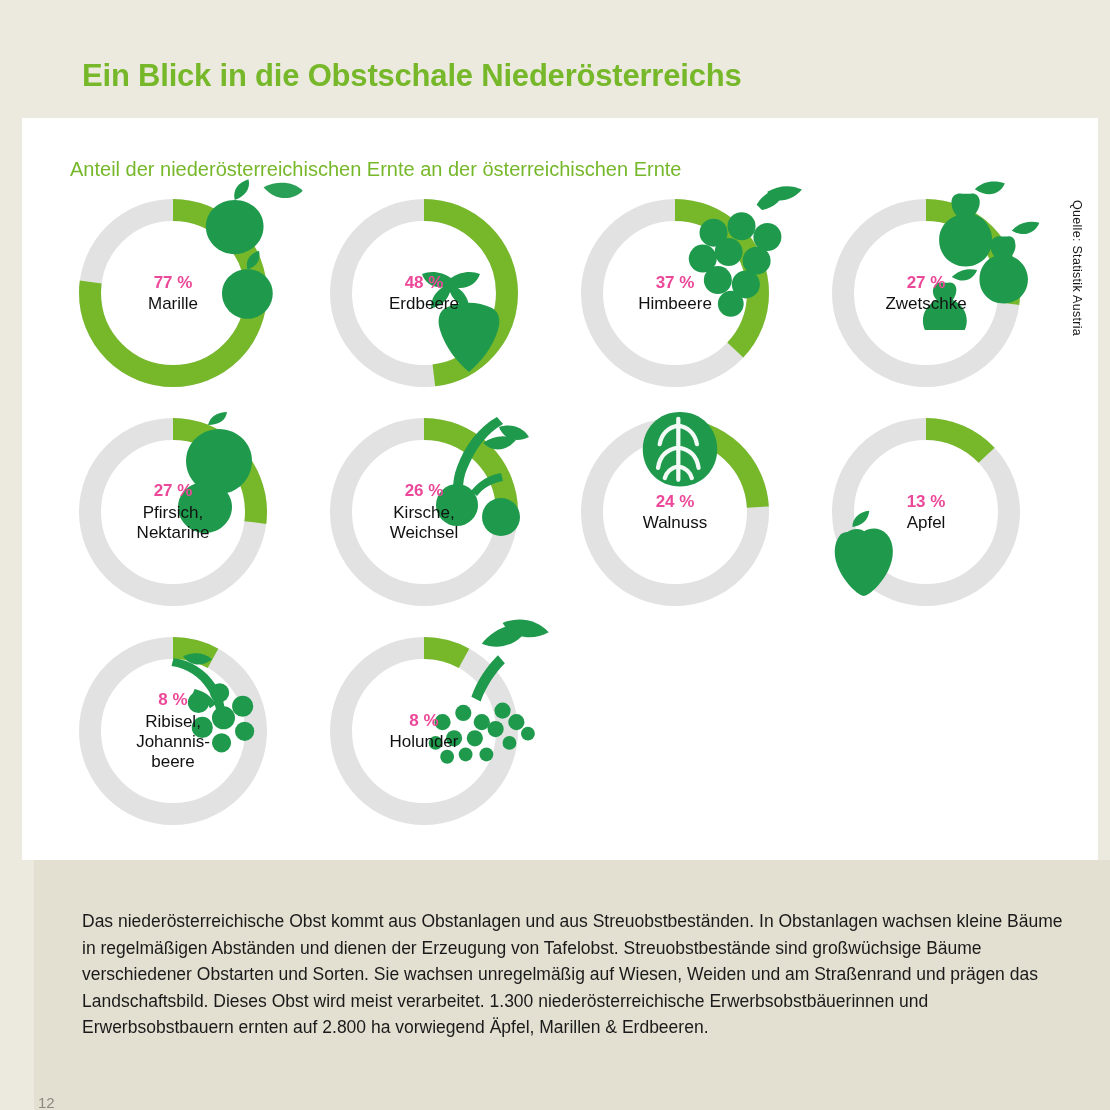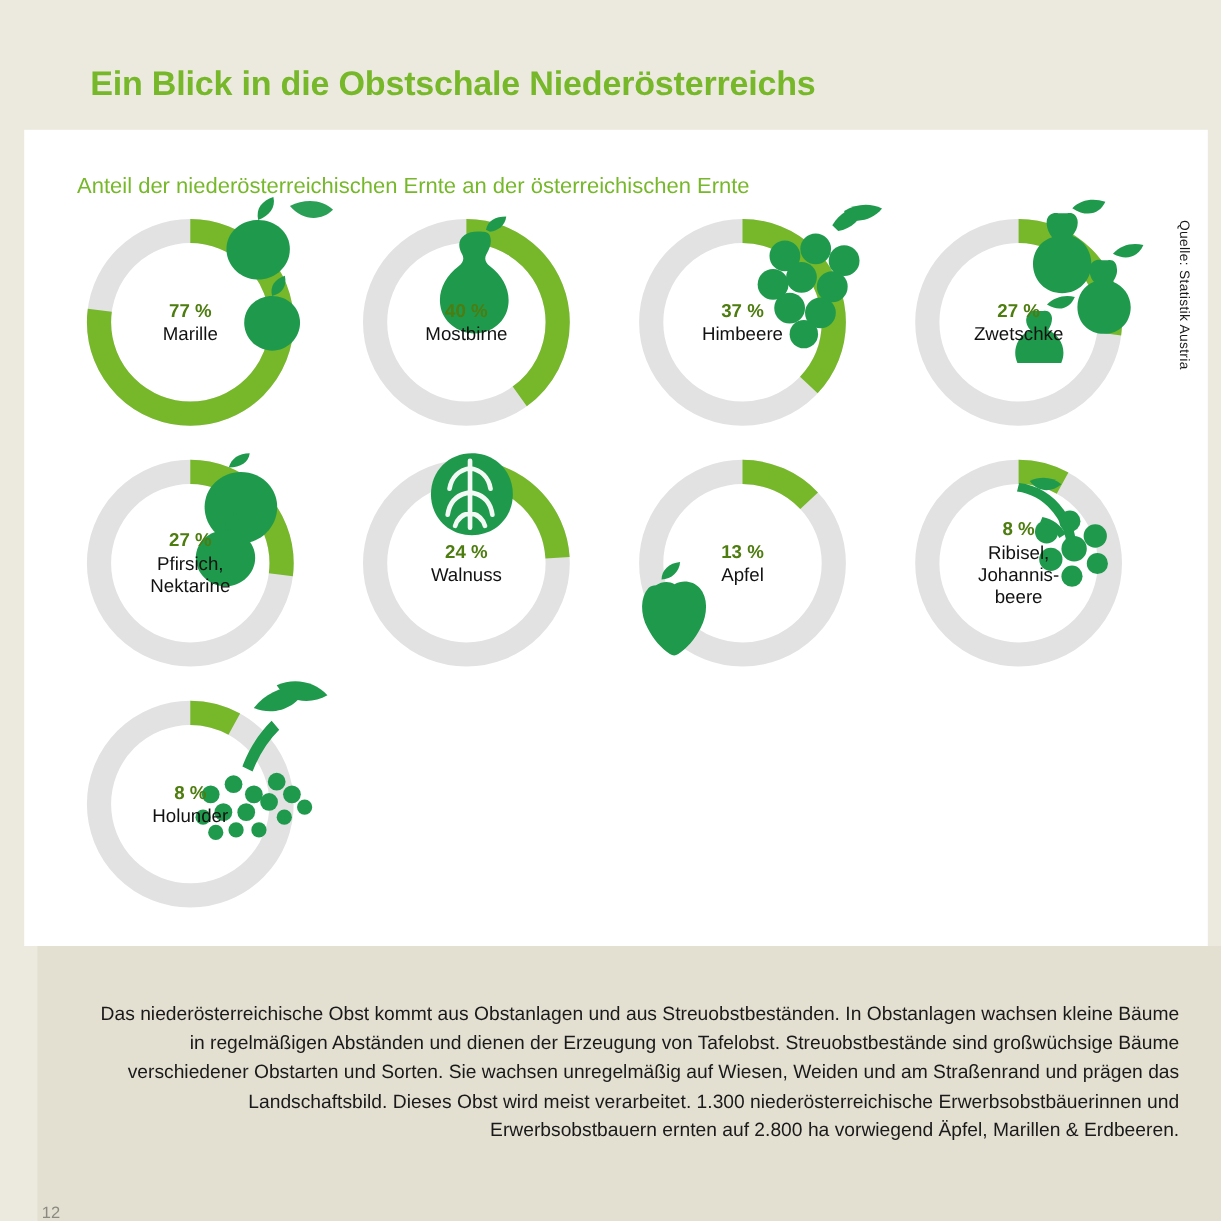--- a/index.html
+++ b/index.html
@@ -94,21 +94,21 @@
     height: 206px;
     display: flex;
     flex-direction: column;
     align-items: center;
     justify-content: center;
     pointer-events: none;
   }
   .donut-value {
     font-size: 17px;
     font-weight: bold;
-    color: #4d7c0f;
+    color: #ec4899;
     line-height: 1.35;
   }
   .donut-name {
     font-size: 17px;
     color: #111111;
     line-height: 1.18;
     text-align: center;
     white-space: pre-line;
   }
   .fruit-icon {
@@ -116,21 +116,20 @@
     pointer-events: none;
   }
   
   .footer-band {
     position: absolute;
     left: 34px;
     top: 860px;
     width: 1076px;
     height: 250px;
     background: #e3e0d2;
-    text-align: right;
   }
   .footer-text {
     position: absolute;
     left: 48px;
     top: 48px;
     width: 990px;
     font-size: 17.5px;
     line-height: 1.52;
     color: #1a1a1a;
   }
@@ -171,31 +170,31 @@
     </g>
             </svg></div>
           <div class="donut-label">
             <div class="donut-value">77 %</div>
             <div class="donut-name">Marille</div>
           </div>
         </div>
         <div class="donut-cell">
           <svg class="donut" viewBox="0 0 206 206">
             <circle cx="103" cy="103" r="83" fill="none" stroke="#e2e2e2" stroke-width="22"></circle>
-            <circle cx="103" cy="103" r="83" fill="none" stroke="#76b82a" stroke-width="22" stroke-dasharray="208.6017521983623 312.9026282975434" transform="rotate(-90 103 103)"></circle>
-          </svg>
-          <div class="fruit-icon" style="left: 70px; top: -4px; width: 120px; height: 140px;"><svg viewBox="0 0 130 130" width="120" height="140">
-    <g fill="#1f9a4d">
-      <path d="M55 14c2-9 9-13 20-13-1 9-8 14-16 15z"></path>
-      <path d="M52 16c3 0 6 1 7 4 2 6 0 12-3 17-3 5-2 9 3 13 13 10 20 24 18 38-2 16-16 28-33 28S12 104 10 88C8 74 15 60 28 50c5-4 6-8 3-13-3-6-4-13 3-18 4-3 12-4 18-3z"></path>
-    </g>
-            </svg></div>
-          <div class="donut-label">
-            <div class="donut-value">40 %</div>
-            <div class="donut-name">Mostbirne</div>
+            <circle cx="103" cy="103" r="83" fill="none" stroke="#76b82a" stroke-width="22" stroke-dasharray="250.32210263803472 271.182277857871" transform="rotate(-90 103 103)"></circle>
+          </svg>
+          <div class="fruit-icon" style="left: 100px; top: 62px; width: 130px; height: 150px;"><svg viewBox="0 0 130 130" width="130" height="150">
+    <g fill="#1f9a4d">
+      <path d="M30 16c8-6 20-8 29-4-3 9-12 15-22 14 7 5 11 12 11 20-9-2-16-8-19-16-3 9-10 15-19 16 0-9 4-16 12-21-10 1-18-4-21-13 9-4 21-2 29 4z"></path>
+      <path d="M24 46c16-7 32-7 47 0 7 4 9 12 6 22-5 17-17 32-29 42-12-10-24-25-29-42-3-10-1-18 5-22z"></path>
+    </g>
+            </svg></div>
+          <div class="donut-label">
+            <div class="donut-value">48 %</div>
+            <div class="donut-name">Erdbeere</div>
           </div>
         </div>
         <div class="donut-cell">
           <svg class="donut" viewBox="0 0 206 206">
             <circle cx="103" cy="103" r="83" fill="none" stroke="#e2e2e2" stroke-width="22"></circle>
             <circle cx="103" cy="103" r="83" fill="none" stroke="#76b82a" stroke-width="22" stroke-dasharray="192.9566207834851 328.5477597124206" transform="rotate(-90 103 103)"></circle>
           </svg>
           <div class="fruit-icon" style="left: 92px; top: -14px; width: 140px; height: 150px;"><svg viewBox="0 0 130 130" width="140" height="150">
     <g fill="#1f9a4d">
       <path d="M96 10c10-6 22-7 32-2-7 9-20 13-30 8z"></path>
@@ -248,20 +247,41 @@
       <path d="M52 14c2-8 9-13 19-13-1 8-8 13-19 13z"></path>
       <path d="M30 50c0-18 15-32 33-32s33 14 33 32-15 33-33 33S30 68 30 50z"></path>
       <path d="M22 96c0-14 12-25 27-25s27 11 27 25-12 26-27 26S22 110 22 96z"></path>
       <path d="M49 71c-2-7 2-12 10-15 2 7-2 13-10 15z"></path>
     </g>
             </svg></div>
           <div class="donut-label">
             <div class="donut-value">27 %</div>
             <div class="donut-name">Pfirsich,
 Nektarine</div>
+          </div>
+        </div>
+        <div class="donut-cell">
+          <svg class="donut" viewBox="0 0 206 206">
+            <circle cx="103" cy="103" r="83" fill="none" stroke="#e2e2e2" stroke-width="22"></circle>
+            <circle cx="103" cy="103" r="83" fill="none" stroke="#76b82a" stroke-width="22" stroke-dasharray="135.5911389289355 385.9132415669702" transform="rotate(-90 103 103)"></circle>
+          </svg>
+          <div class="fruit-icon" style="left: 88px; top: -6px; width: 130px; height: 150px;"><svg viewBox="0 0 130 130" width="130" height="150">
+    <g fill="#1f9a4d">
+      <path d="M88 4c-18 10-32 28-40 50-3 8-4 15-4 23h10c0-8 1-14 4-21 8-20 20-36 36-45z"></path>
+      <path d="M90 14c12-4 24 0 30 10-12 6-25 3-30-10z"></path>
+      <path d="M74 30c11-8 24-9 33-3-9 11-23 13-33 3z"></path>
+      <circle cx="48" cy="92" r="21"></circle>
+      <circle cx="92" cy="104" r="19"></circle>
+      <path d="M62 78c8-10 18-16 30-18l2 8c-11 2-20 7-26 15z"></path>
+    </g>
+            </svg></div>
+          <div class="donut-label">
+            <div class="donut-value">26 %</div>
+            <div class="donut-name">Kirsche,
+Weichsel</div>
           </div>
         </div>
         <div class="donut-cell">
           <svg class="donut" viewBox="0 0 206 206">
             <circle cx="103" cy="103" r="83" fill="none" stroke="#e2e2e2" stroke-width="22"></circle>
             <circle cx="103" cy="103" r="83" fill="none" stroke="#76b82a" stroke-width="22" stroke-dasharray="125.16105131901736 396.34332917688835" transform="rotate(-90 103 103)"></circle>
           </svg>
           <div class="fruit-icon" style="left: 64px; top: -2px; width: 110px; height: 110px;"><svg viewBox="0 0 130 130" width="110" height="110">
     <g fill="#1f9a4d">
       <path d="M8 50C8 25 27 6 52 6s44 19 44 44-19 44-44 44S8 75 8 50z"></path>

